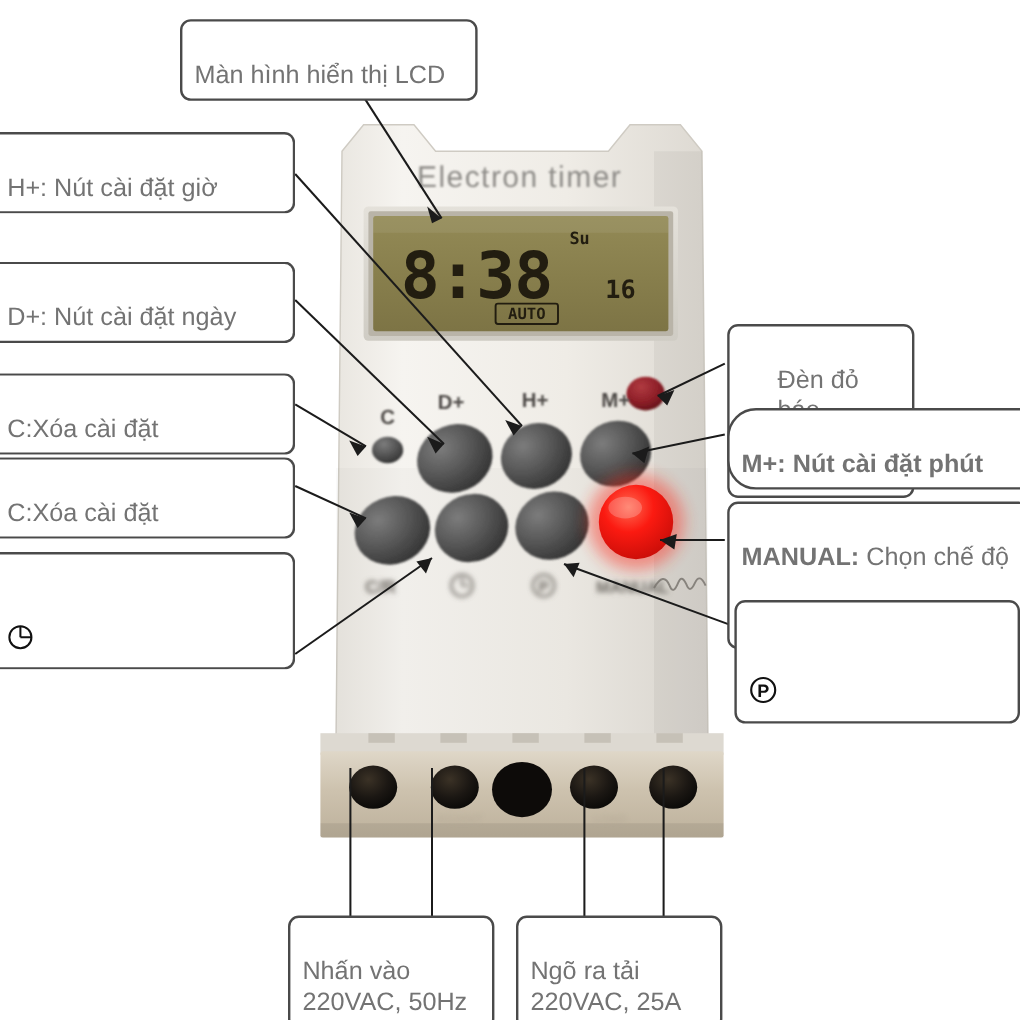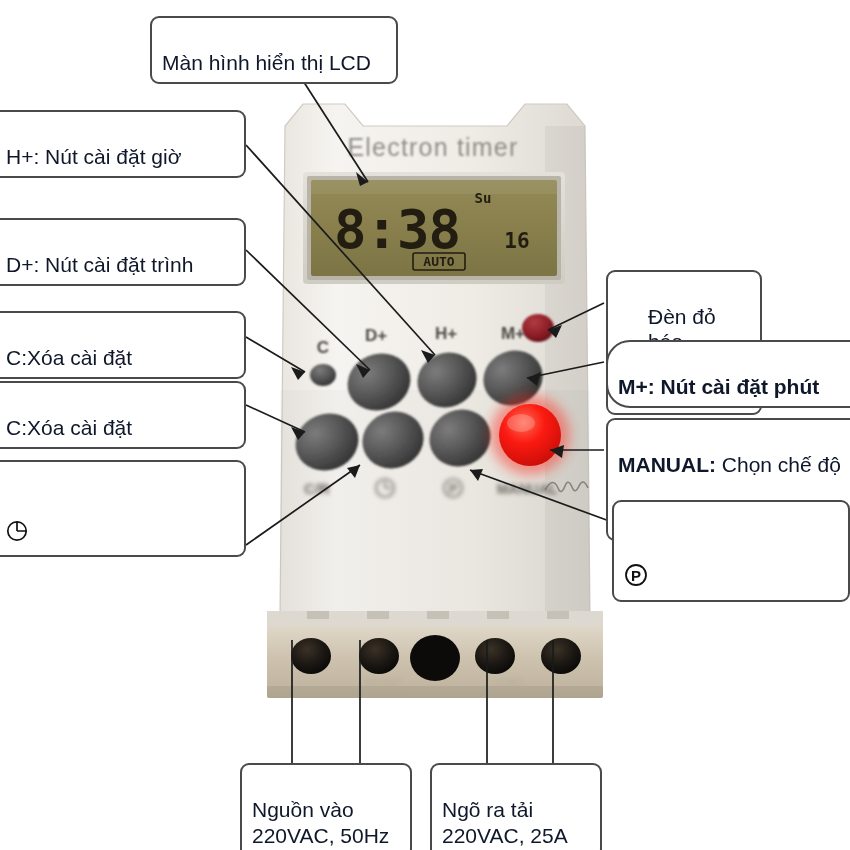--- a/index.html
+++ b/index.html
@@ -12,21 +12,21 @@
   }
   #stage{position:absolute;inset:0;width:850px;height:850px;}
 
   
   .callout{
     position:absolute;
     box-sizing:border-box;
     background:#ffffff;
     border:2px solid #4a4a4a;
     border-radius:9px;
-    color:#0f172a;
+    color:#737373;
     font-size:21px;
     line-height:1.22;
     padding:6px 10px 7px 10px;
     white-space:pre-line;
     z-index:40;
   }
   .callout.b{font-weight:bold;}
   .callout .bold{font-weight:bold;}
   .callout.clipleft{
     border-left:none;
@@ -232,21 +232,21 @@
 
   <div class="callout" style="left:150px;top:16px;width:248px;">
     <span>Màn hình hiển thị LCD</span>
   </div>
 
   <div class="callout clipleft" style="left:-4px;top:110px;width:250px;">
     <span>H+: Nút cài đặt giờ</span>
   </div>
 
   <div class="callout clipleft" style="left:-4px;top:218px;width:250px;">
-    <span>D+: Nút cài đặt trình</span>
+    <span>D+: Nút cài đặt ngày</span>
   </div>
 
   <div class="callout clipleft" style="left:-4px;top:311px;width:250px;">
     <span>C:Xóa cài đặt</span>
   </div>
 
   <div class="callout clipleft" style="left:-4px;top:381px;width:250px;">
     <span>C:Xóa cài đặt</span>
   </div>
 
@@ -276,21 +276,21 @@
   <div class="callout" style="left:612px;top:500px;width:238px;line-height:1.26;padding-top:8px;">
     <span class="icon-inline">
       <svg width="24" height="24" viewBox="0 0 24 24">
         <circle cx="12" cy="12" r="10" fill="none" stroke="#111" stroke-width="1.8"></circle>
         <text x="12" y="17.5" font-family="Liberation Sans, sans-serif" font-size="15" font-weight="bold" fill="#111" text-anchor="middle">P</text>
       </svg>
     </span>
   </div>
 
   <div class="callout" style="left:240px;top:763px;width:172px;line-height:1.24;">
-    <span>Nguồn vào
+    <span>Nhấn vào
 220VAC, 50Hz</span>
   </div>
 
   <div class="callout" style="left:430px;top:763px;width:172px;line-height:1.24;">
     <span>Ngõ ra tải
 220VAC, 25A</span>
   </div>
 
 </div>
 

